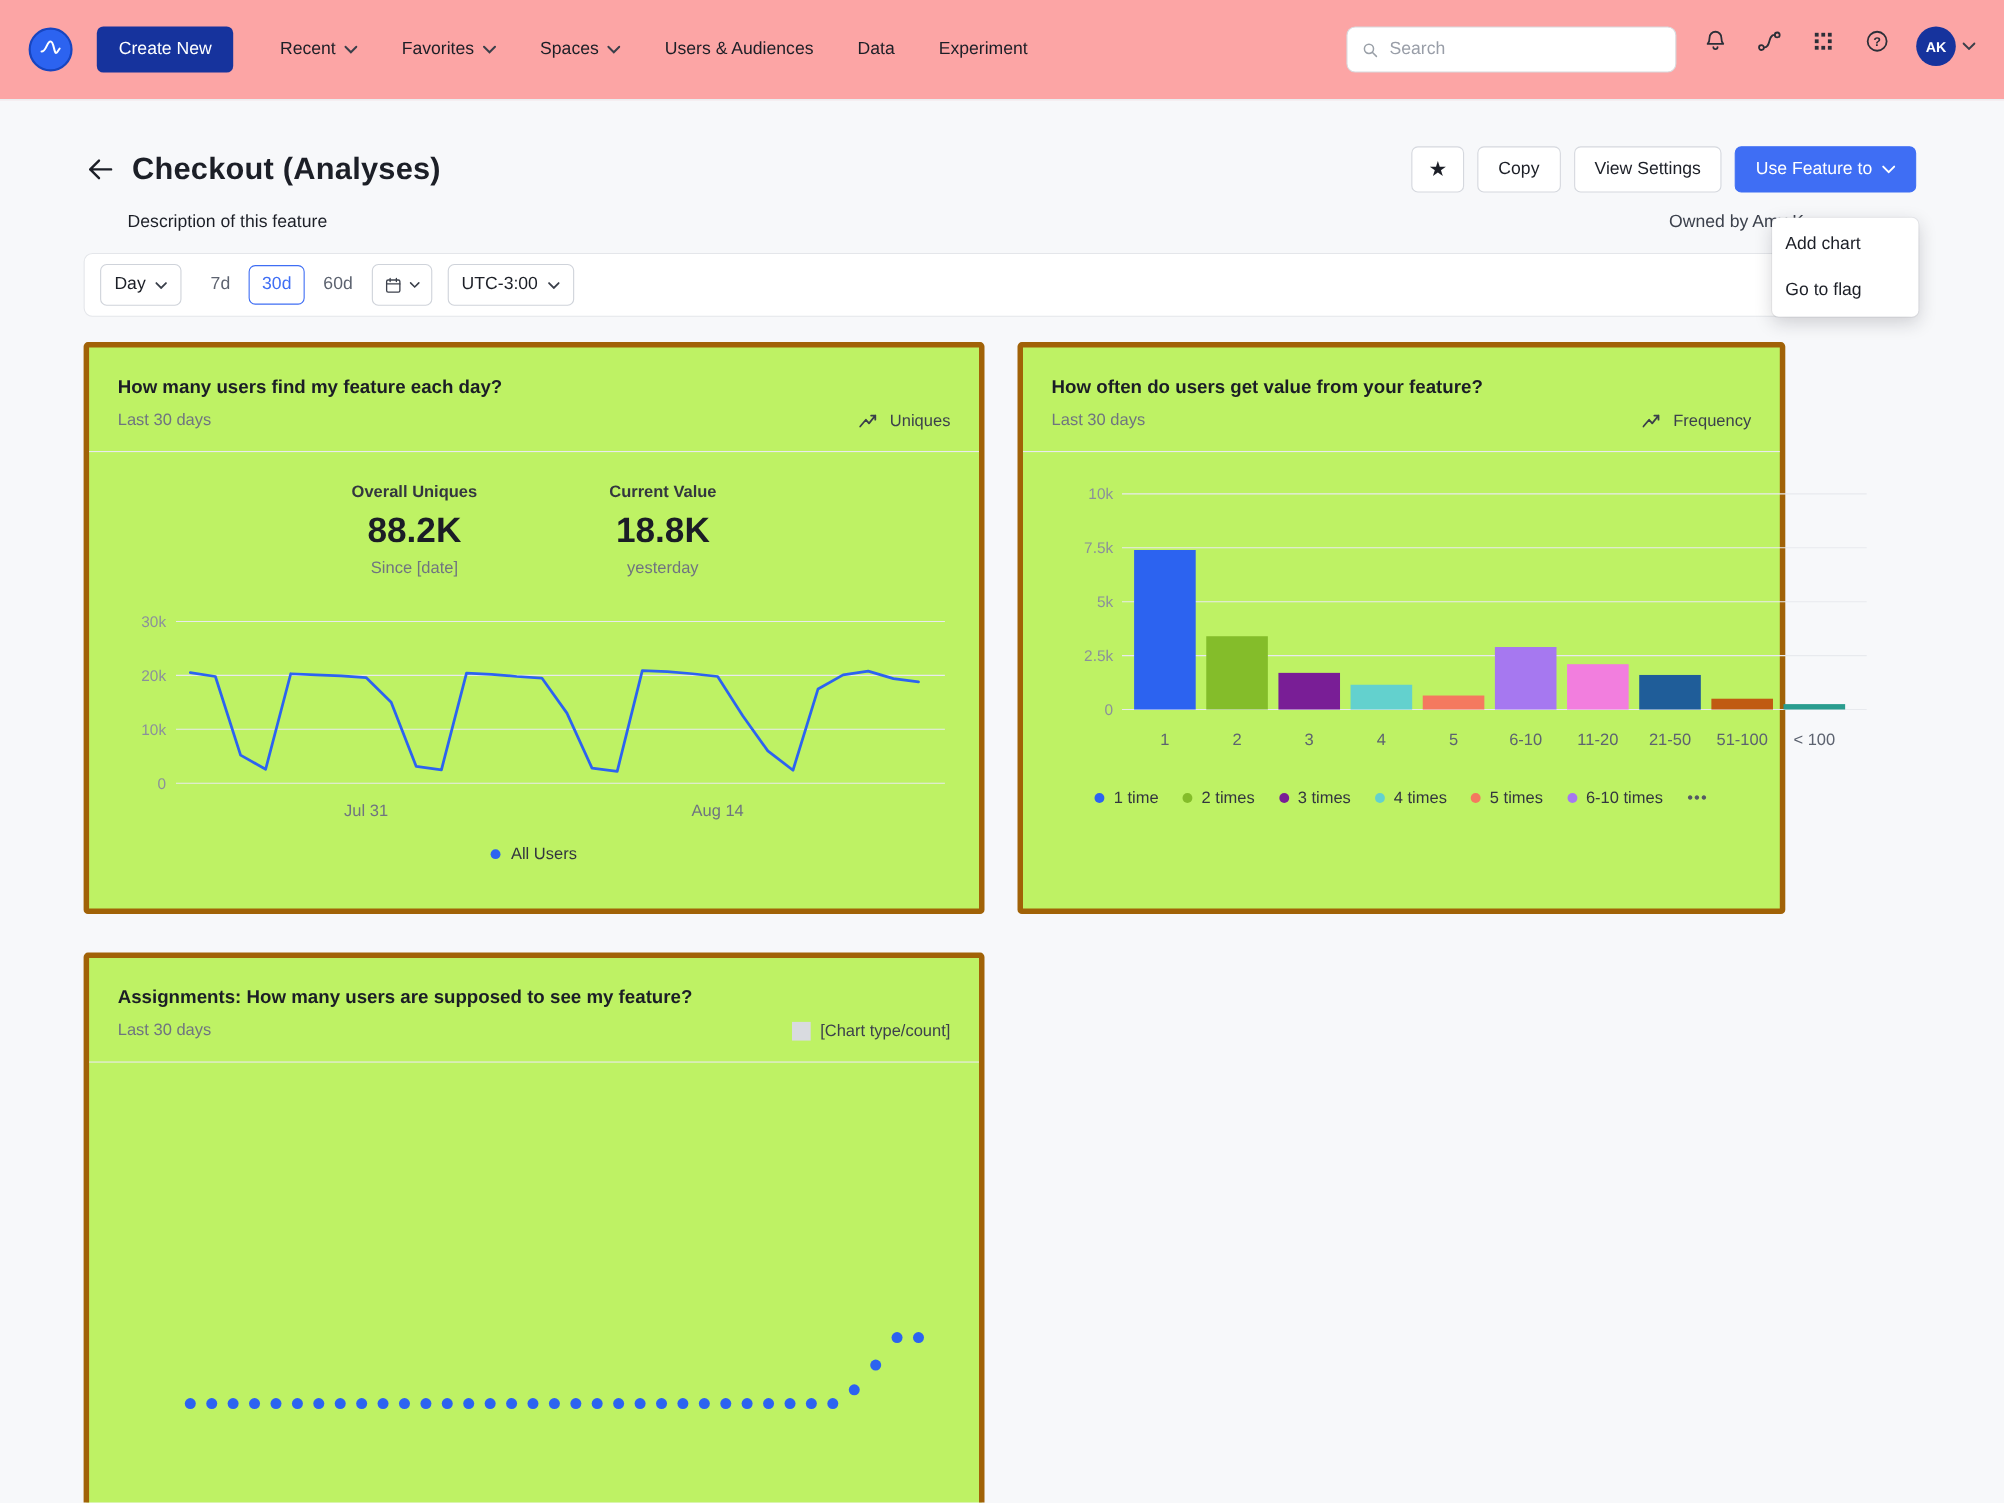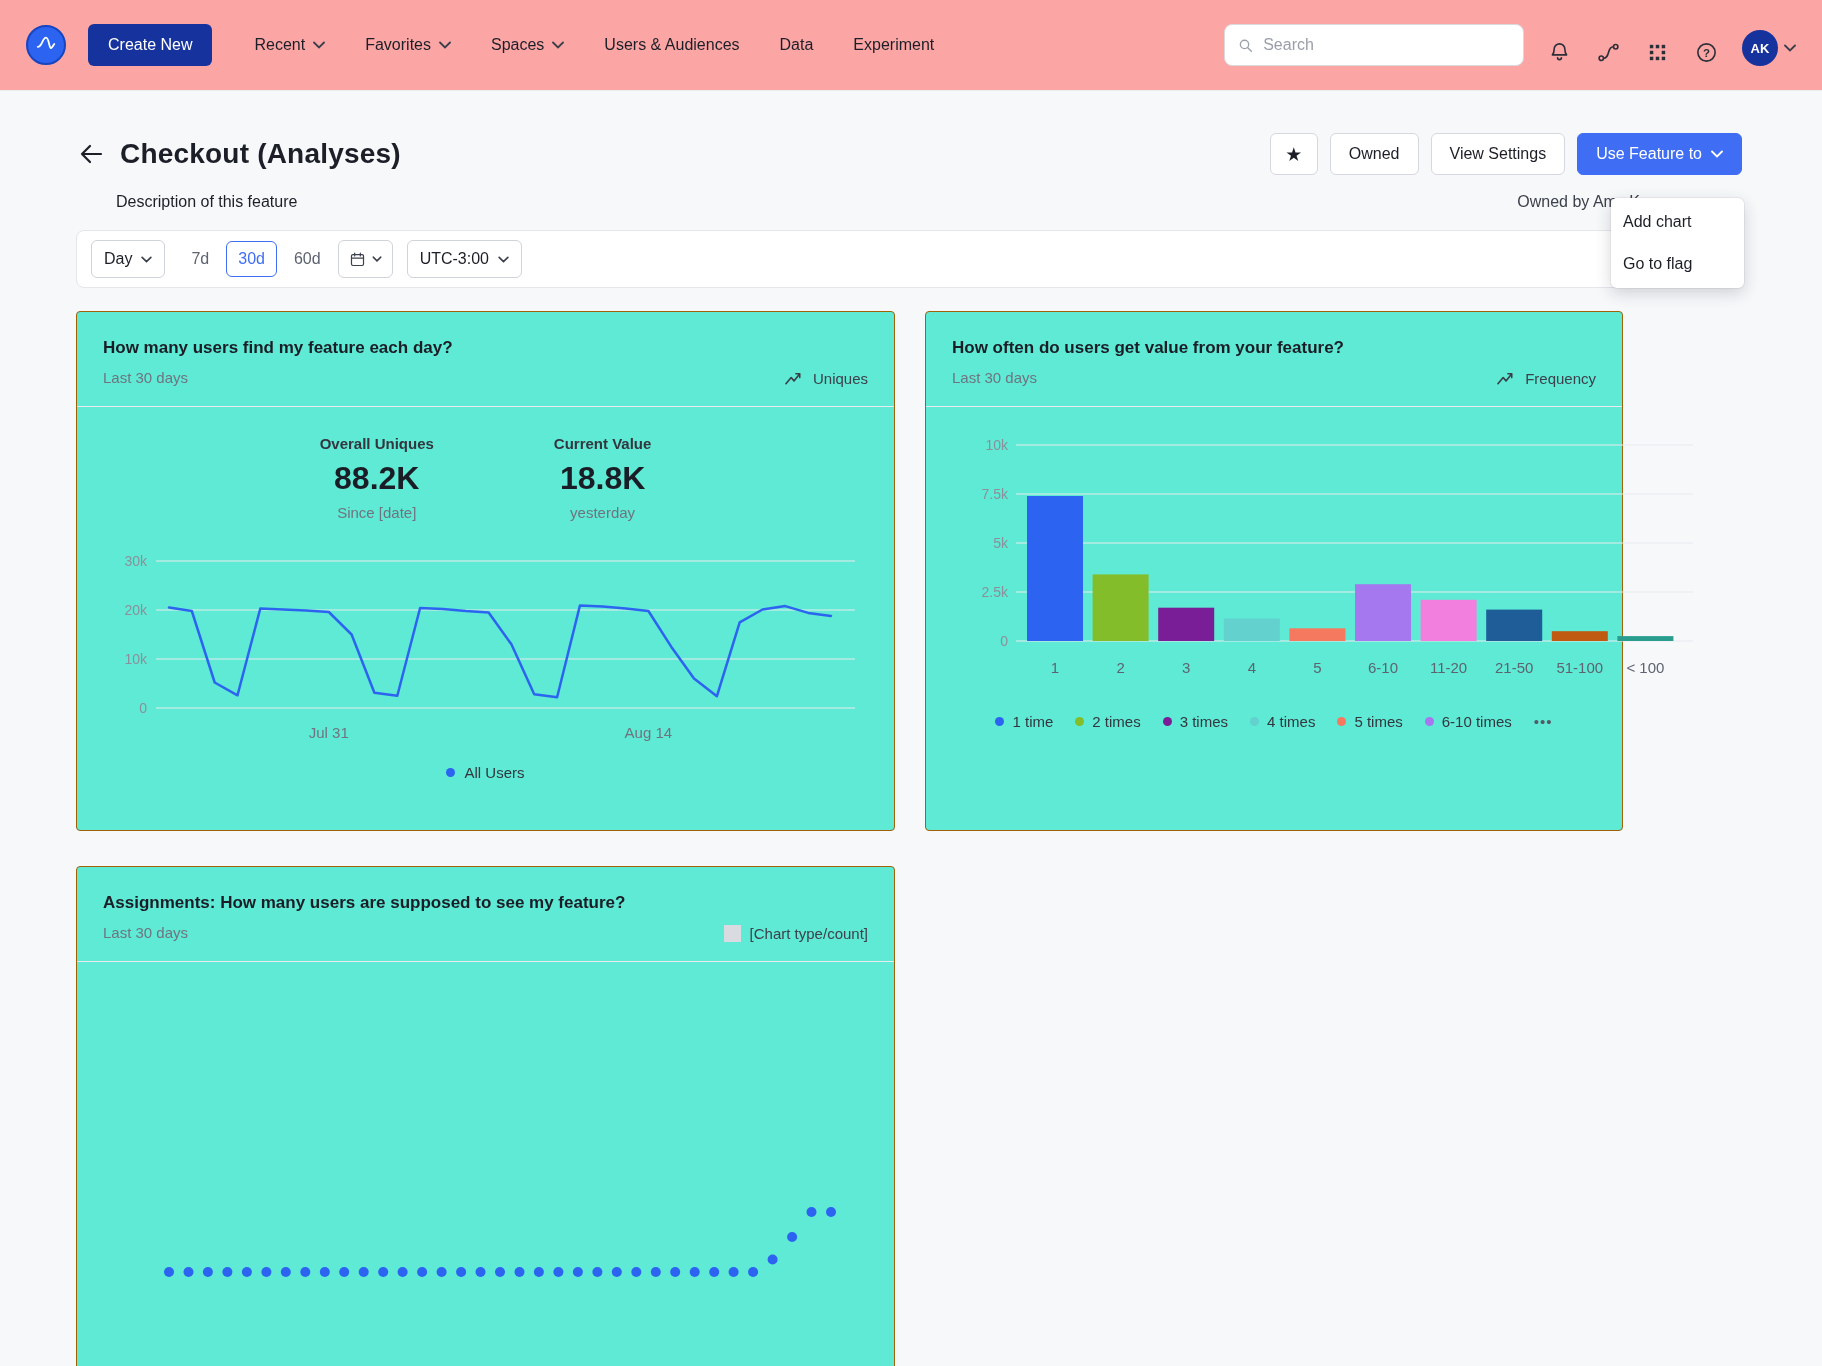--- a/index.html
+++ b/index.html
@@ -24,21 +24,21 @@
     border:2px solid #1745c0;
   }
   .btn-create {
     background:var(--navy,#16339d); color:#fff; border:none; border-radius:6px;
     height:42px; padding:0 20px; font-size:16px; margin-left:22px; cursor:pointer;
     font-family:inherit;
   }
   .nav-items { display:flex; align-items:center; gap:40px; margin-left:42px;text-align:center; }
   .nav-item { display:flex; align-items:center; gap:8px; font-size:16px; cursor:pointer; color:#1c1f27; }
   .chev { color:#3a3f4a; display:inline-block; }
-  .nav-right { margin-left:auto; display:flex; align-items:flex-end; gap:22px; }
+  .nav-right { margin-left:auto; display:flex; align-items:flex-start; gap:22px; }
   .search {
     width:300px; height:42px; border:1px solid #d8dade; border-radius:8px;
     display:flex; align-items:center; padding:0 12px; gap:9px; background:#fff;
   }
   .search input {
     border:none; outline:none; font-size:16px; width:100%; font-family:inherit;
     color:#1c1f27; background:transparent;
   }
   .search input::placeholder { color:#999ea8; }
   .iconbtn { background:none; border:none; cursor:pointer; display:flex; align-items:center; color:#2b2f38; padding:2px; }
@@ -89,21 +89,21 @@
   }
   .range-group { display:flex; align-items:center; gap:5px; }
   .range-btn {
     height:36px; padding:0 11px; font-size:16px; color:#5d6370; border:1.5px solid transparent;
     border-radius:6px; background:transparent; cursor:pointer; display:flex; align-items:center; font-family:inherit;
   }
   .range-btn.selected { border-color:var(--primary,#3f6ef4); color:var(--primary,#3f6ef4); background:#fff; }
 
   
   .cards-row { display:flex; gap:30px; margin-top:23px; align-items:flex-start; }
-  .card { background:#5eead4; border:1px solid #a16207; border-radius:4px; }
+  .card { background:#bef264; border:5px solid #a16207; border-radius:4px; }
   .card-uniques { width:819px; height:520px; }
   .card-frequency { width:698px; height:520px; }
   .card-assignments { width:819px; height:600px; margin-top:35px; }
   .card-head { position:relative; padding:26px 26px 20px; }
   .card-title { font-size:17px; font-weight:bold; color:#1b1d26; }
   .card-sub { margin-top:11px; font-size:15px; color:#6f7480; }
   .card-type {
     position:absolute; right:26px; top:58px; display:flex; gap:9px; align-items:center;
     font-size:15px; color:#3c414c; cursor:pointer;
   }
@@ -228,21 +228,21 @@
     <button class="back-btn">
       <svg width="26" height="24" viewBox="0 0 26 24">
         <path d="M12 4 L4 12 L12 20 M4 12 H23" fill="none" stroke="currentColor" stroke-width="2.2" stroke-linecap="round" stroke-linejoin="round"></path>
       </svg>
     </button>
     <h1>Checkout (Analyses)</h1>
     <div class="header-actions">
       <button class="btn btn-star">
         <span>★</span>
       </button>
-      <button class="btn">Owned</button>
+      <button class="btn">Copy</button>
       <button class="btn">View Settings</button>
       <button class="btn btn-primary">
         <span>Use Feature to</span>
         <svg class="chev" width="12" height="8" viewBox="0 0 12 8">
             <path d="M1 1.5 L6 6.5 L11 1.5" fill="none" stroke="currentColor" stroke-width="1.8" stroke-linecap="round"></path>
           </svg>
       </button>
     </div>
   </div>
 

